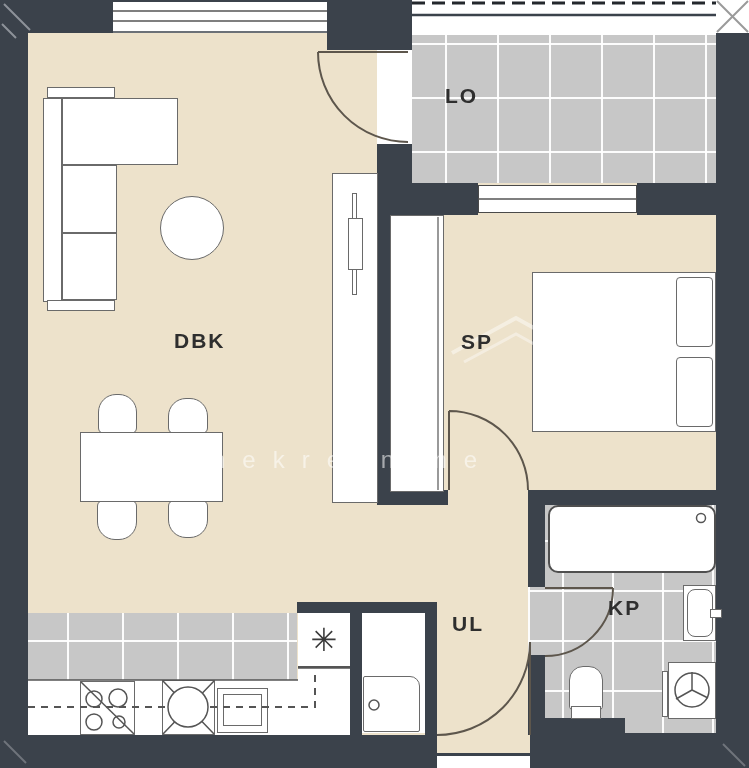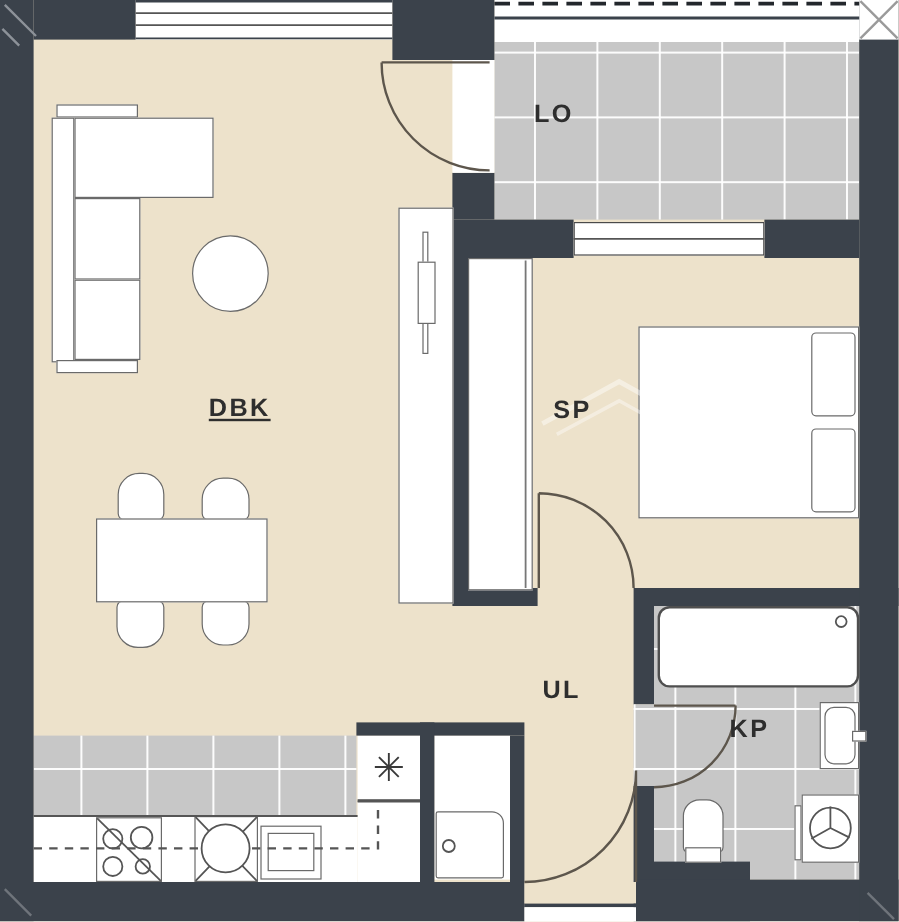--- a/index.html
+++ b/index.html
@@ -161,20 +161,21 @@
 
     <circle cx="692" cy="690" r="17" fill="#fff" stroke="#555" stroke-width="1.5"></circle>
     <path d="M692,690 L692,672 M692,690 L676,699 M692,690 L708,698" stroke="#555" stroke-width="1.5" fill="none"></path>
 
     <path d="M438,217 V490" stroke="#777" stroke-width="1.5" fill="none"></path>
 
     <path d="M452,353 L516,318 L561,343" stroke="rgba(255,255,255,0.45)" stroke-width="4" fill="none"></path>
     <path d="M464,362 L516,334 L552,354" stroke="rgba(255,255,255,0.4)" stroke-width="3" fill="none"></path>
   </svg>
 
+  <div class="wm-sub">nekretnine</div>
 
   <div class="room-label" style="left:445px;top:84px;">LO</div>
-  <div class="room-label" style="left:174px;top:329px;text-decoration:underline;">DBK</div>
+  <div class="room-label" style="left:174px;top:329px;">DBK</div>
   <div class="room-label" style="left:461px;top:330px;">SP</div>
-  <div class="room-label" style="left:452px;top:564px;">UL</div>
+  <div class="room-label" style="left:452px;top:612px;">UL</div>
   <div class="room-label" style="left:608px;top:596px;">KP</div>
 
 </div>
 
 </body></html>

